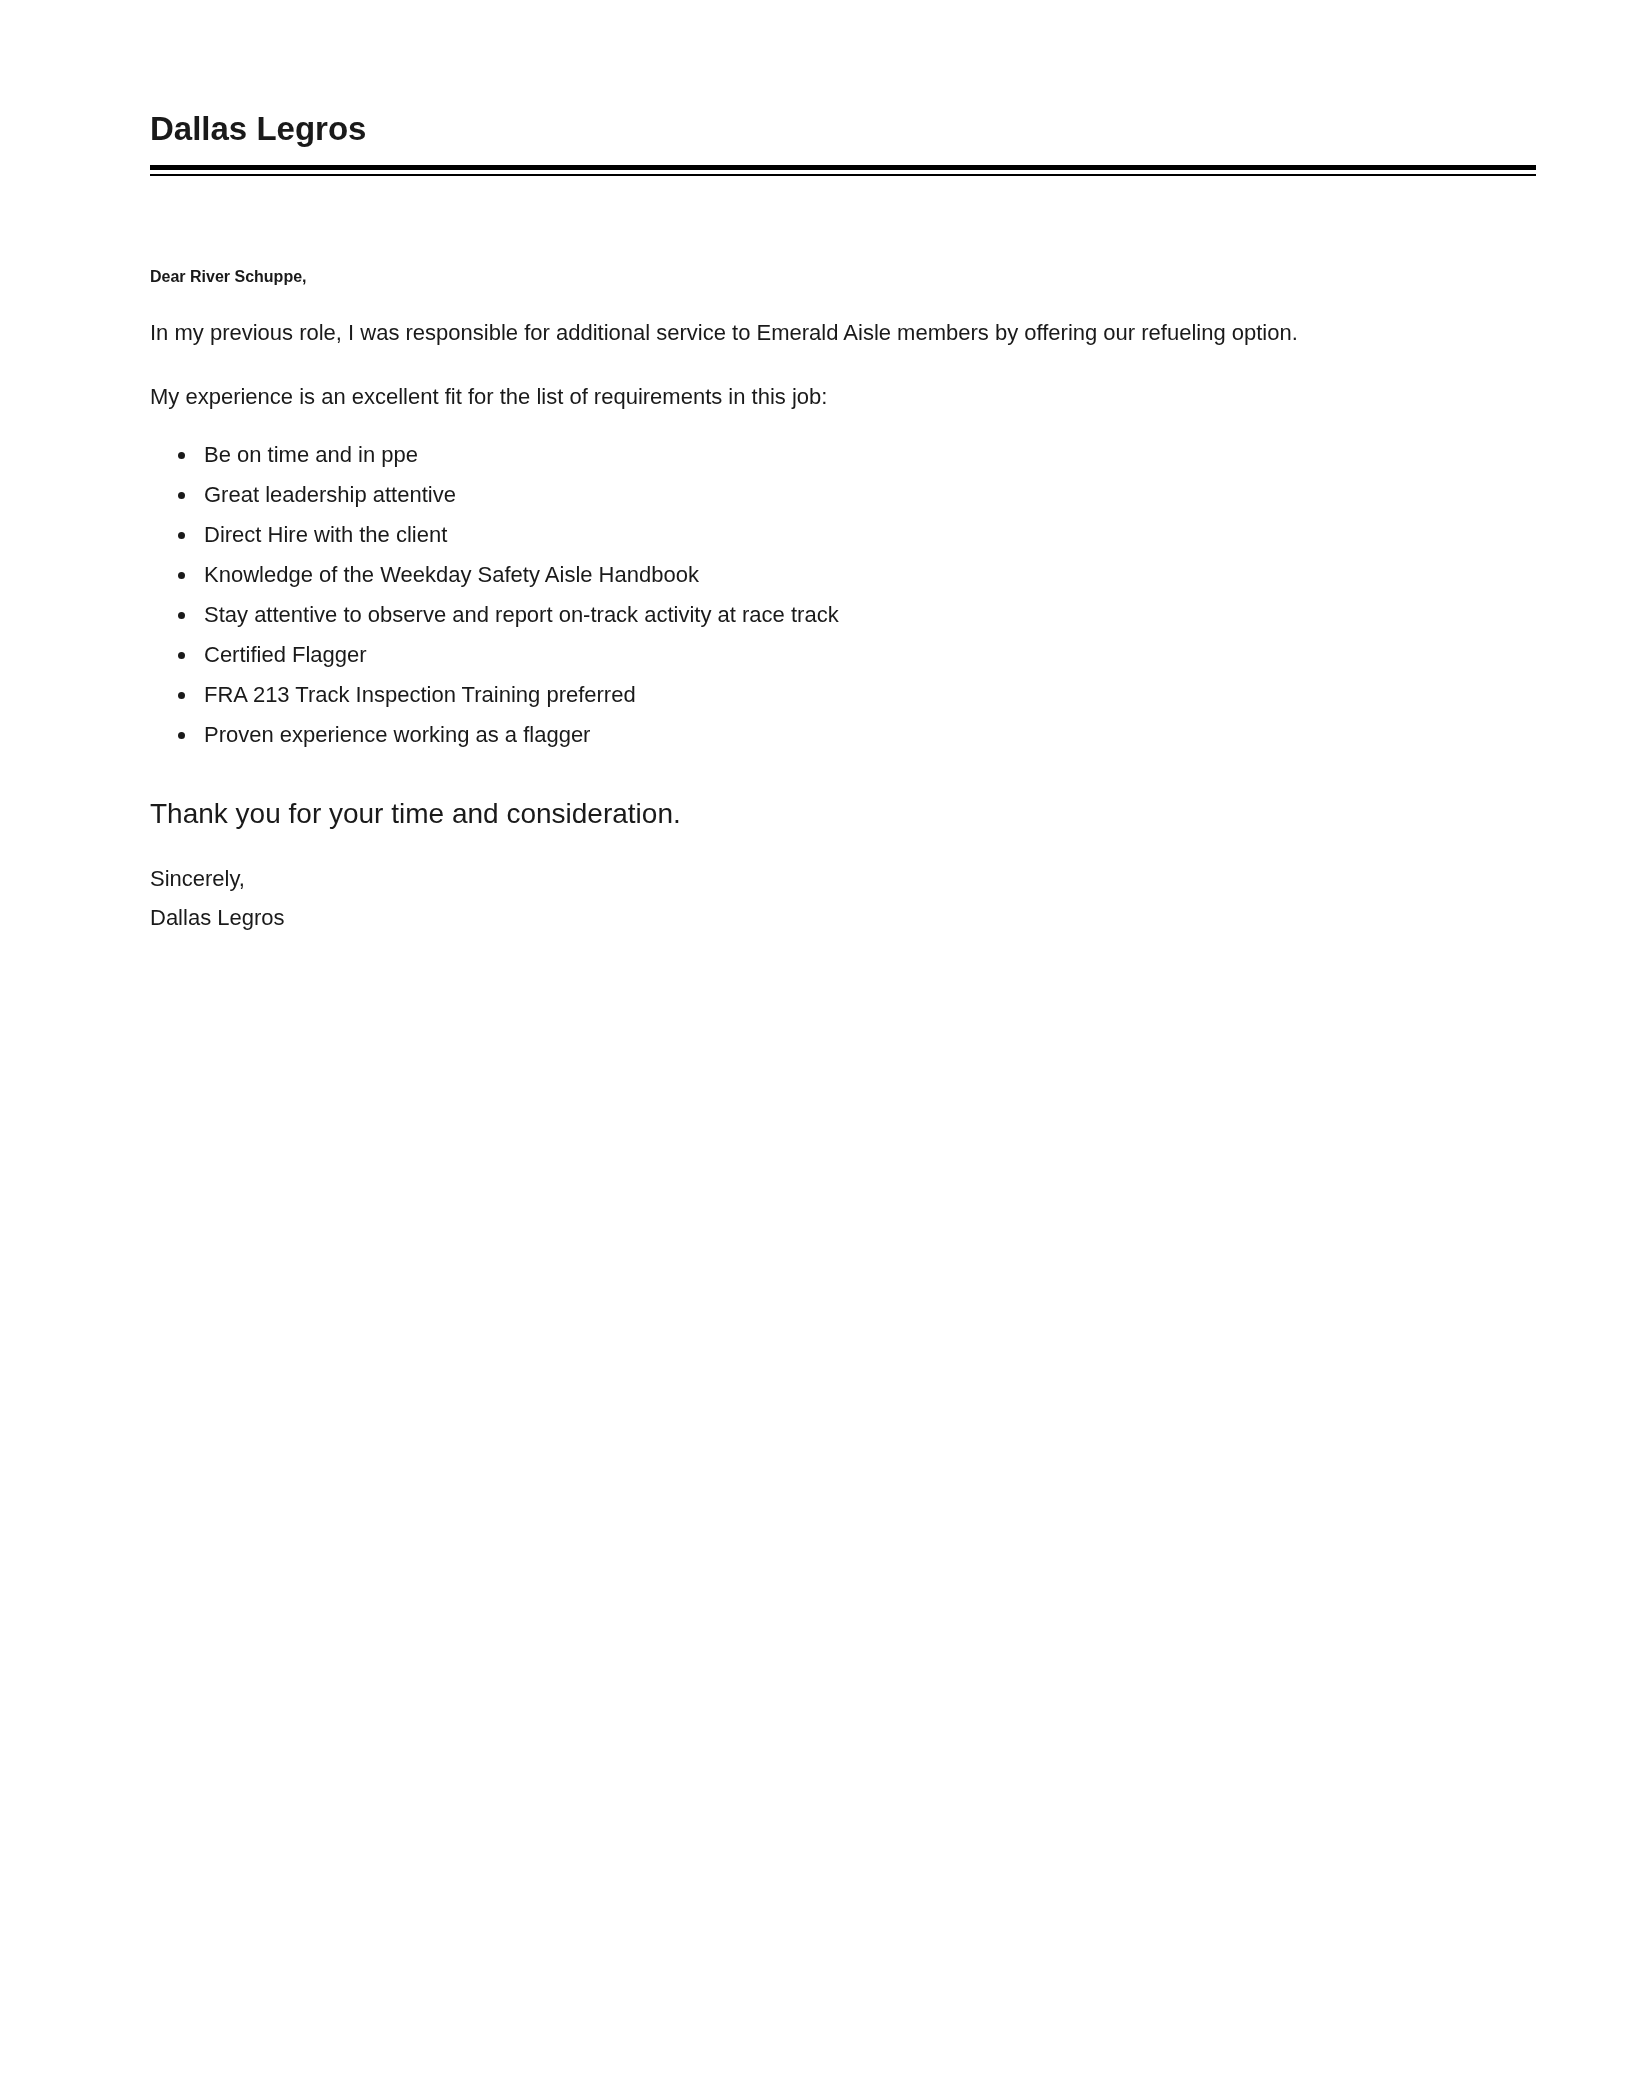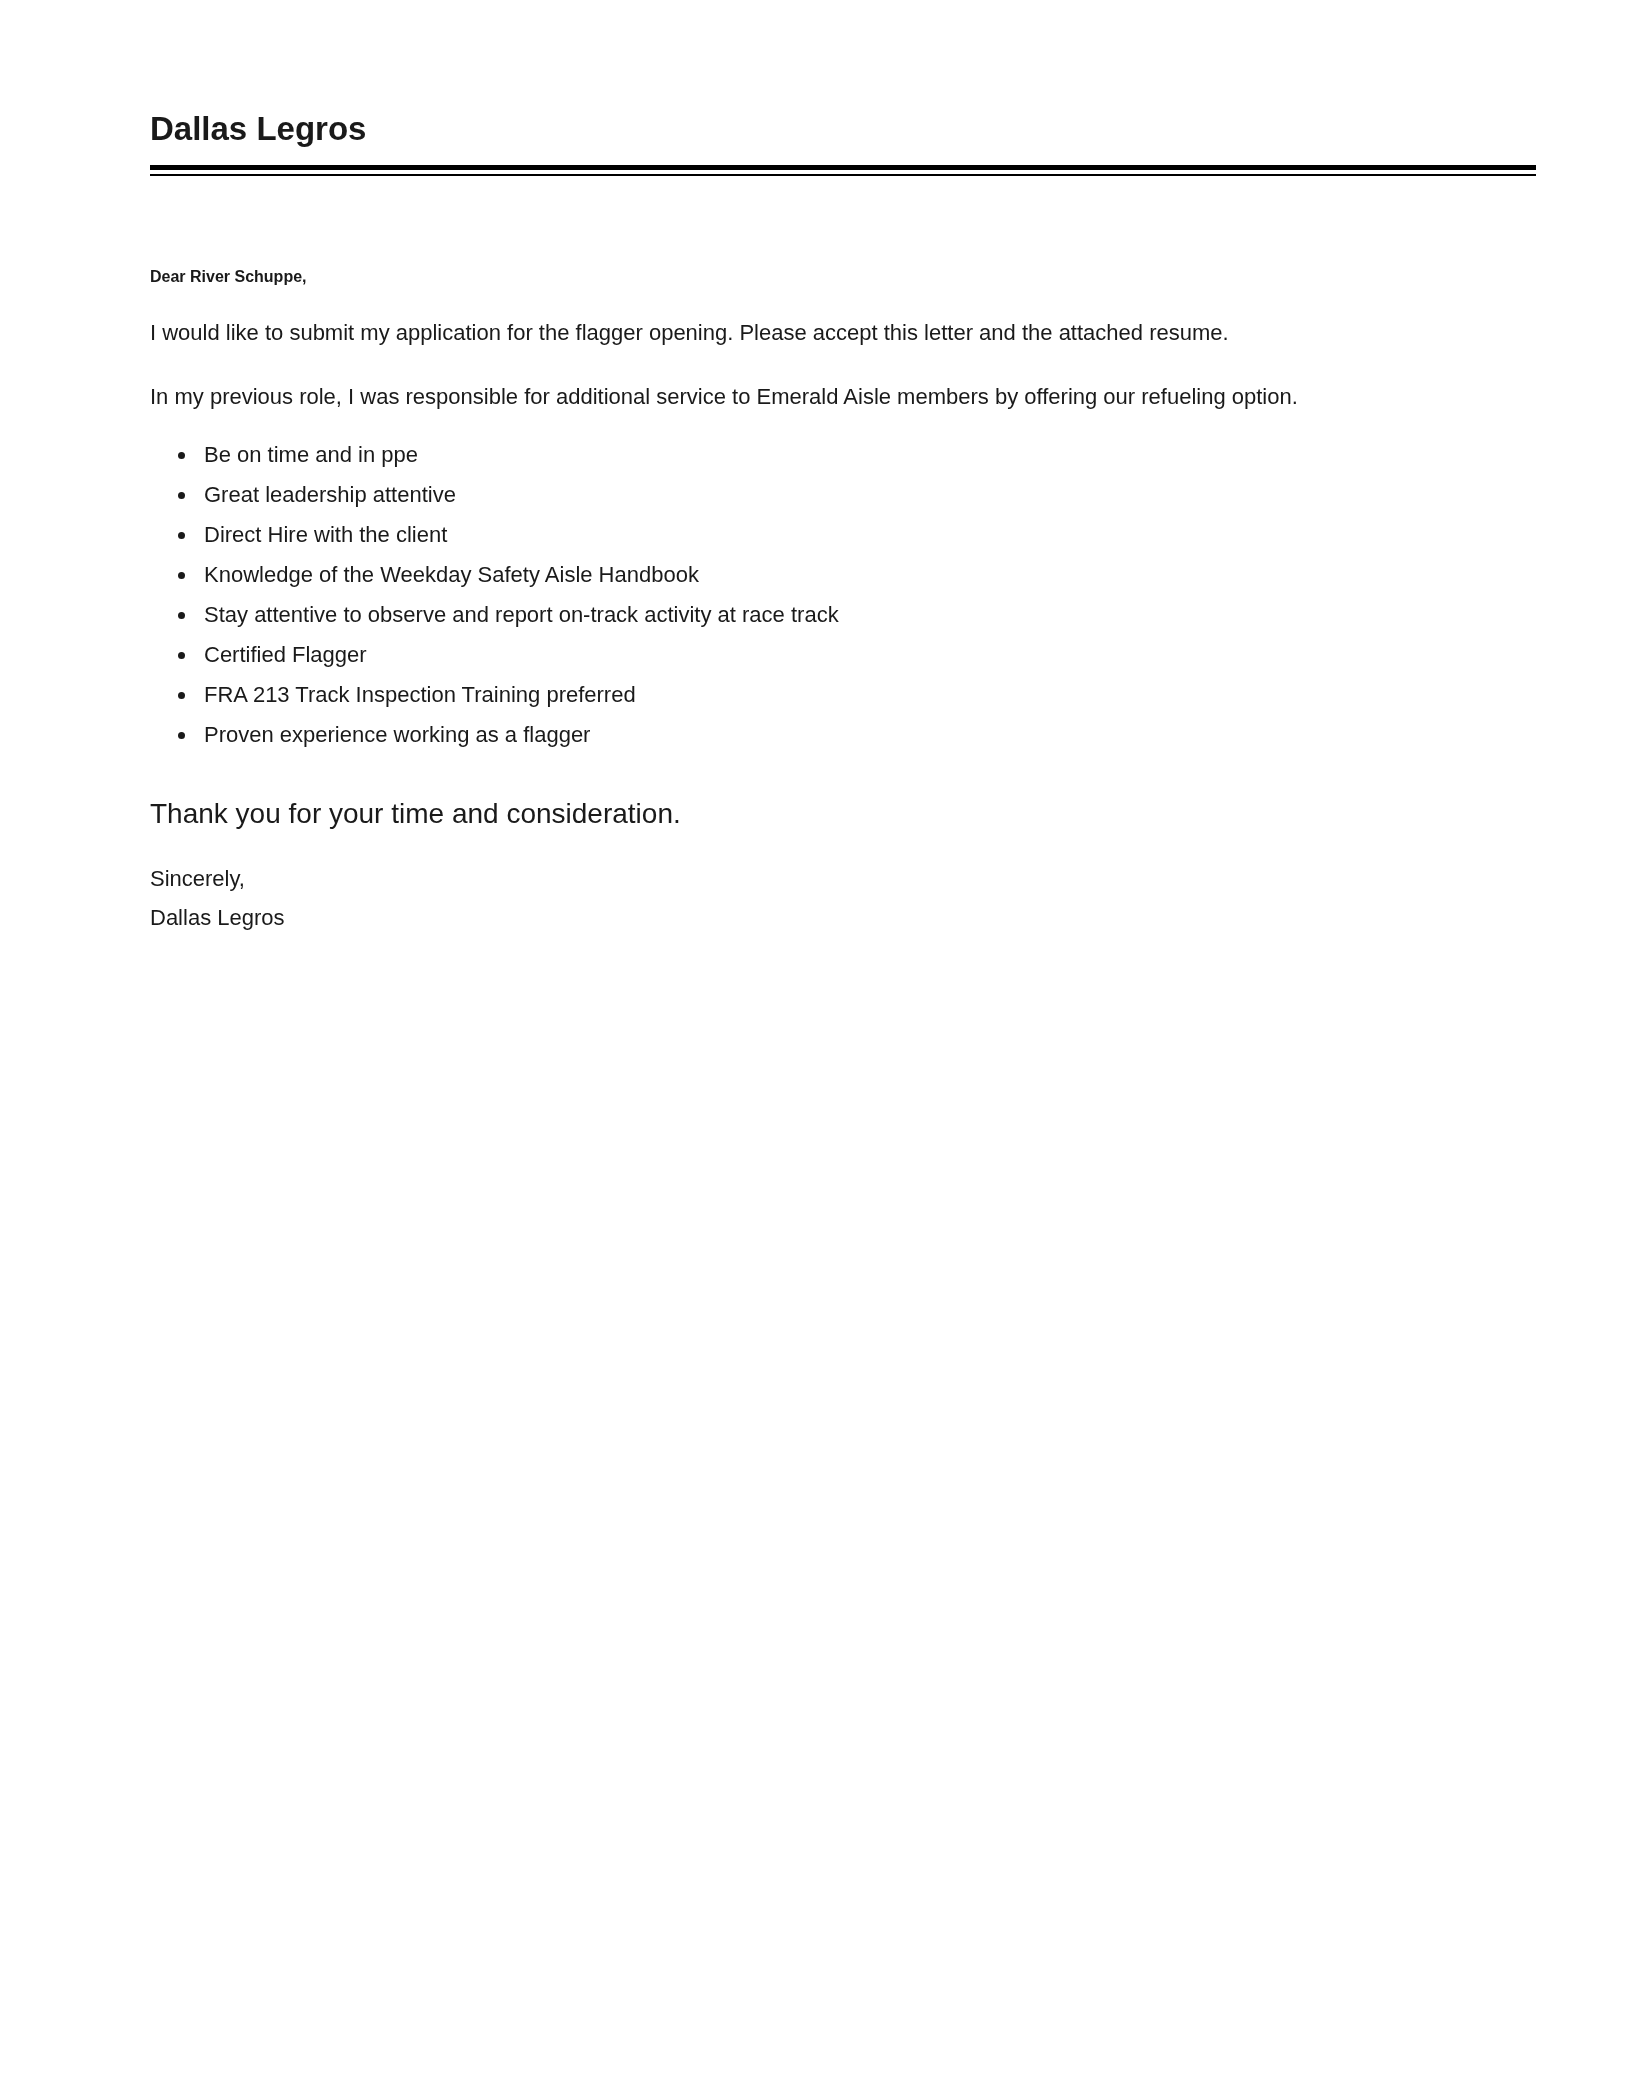--- a/index.html
+++ b/index.html
@@ -80,24 +80,24 @@
 
   <header>
     <h1 class="sender-name">Dallas Legros</h1>
     <div class="header-rule"></div>
   </header>
 
   <main>
 
     <p class="salutation">Dear River Schuppe,</p>
 
-    <p class="para">I would like to submit my application for the flagger opening. Please accept this letter and the attached resume.</p>
 
     <p class="para">In my previous role, I was responsible for additional service to Emerald Aisle members by offering our refueling option.</p>
 
+    <p class="para">My experience is an excellent fit for the list of requirements in this job:</p>
 
     <ul class="req-list">
       <li>Be on time and in ppe</li>
       <li>Great leadership attentive</li>
       <li>Direct Hire with the client</li>
       <li>Knowledge of the Weekday Safety Aisle Handbook</li>
       <li>Stay attentive to observe and report on-track activity at race track</li>
       <li>Certified Flagger</li>
       <li>FRA 213 Track Inspection Training preferred</li>
       <li>Proven experience working as a flagger</li>

